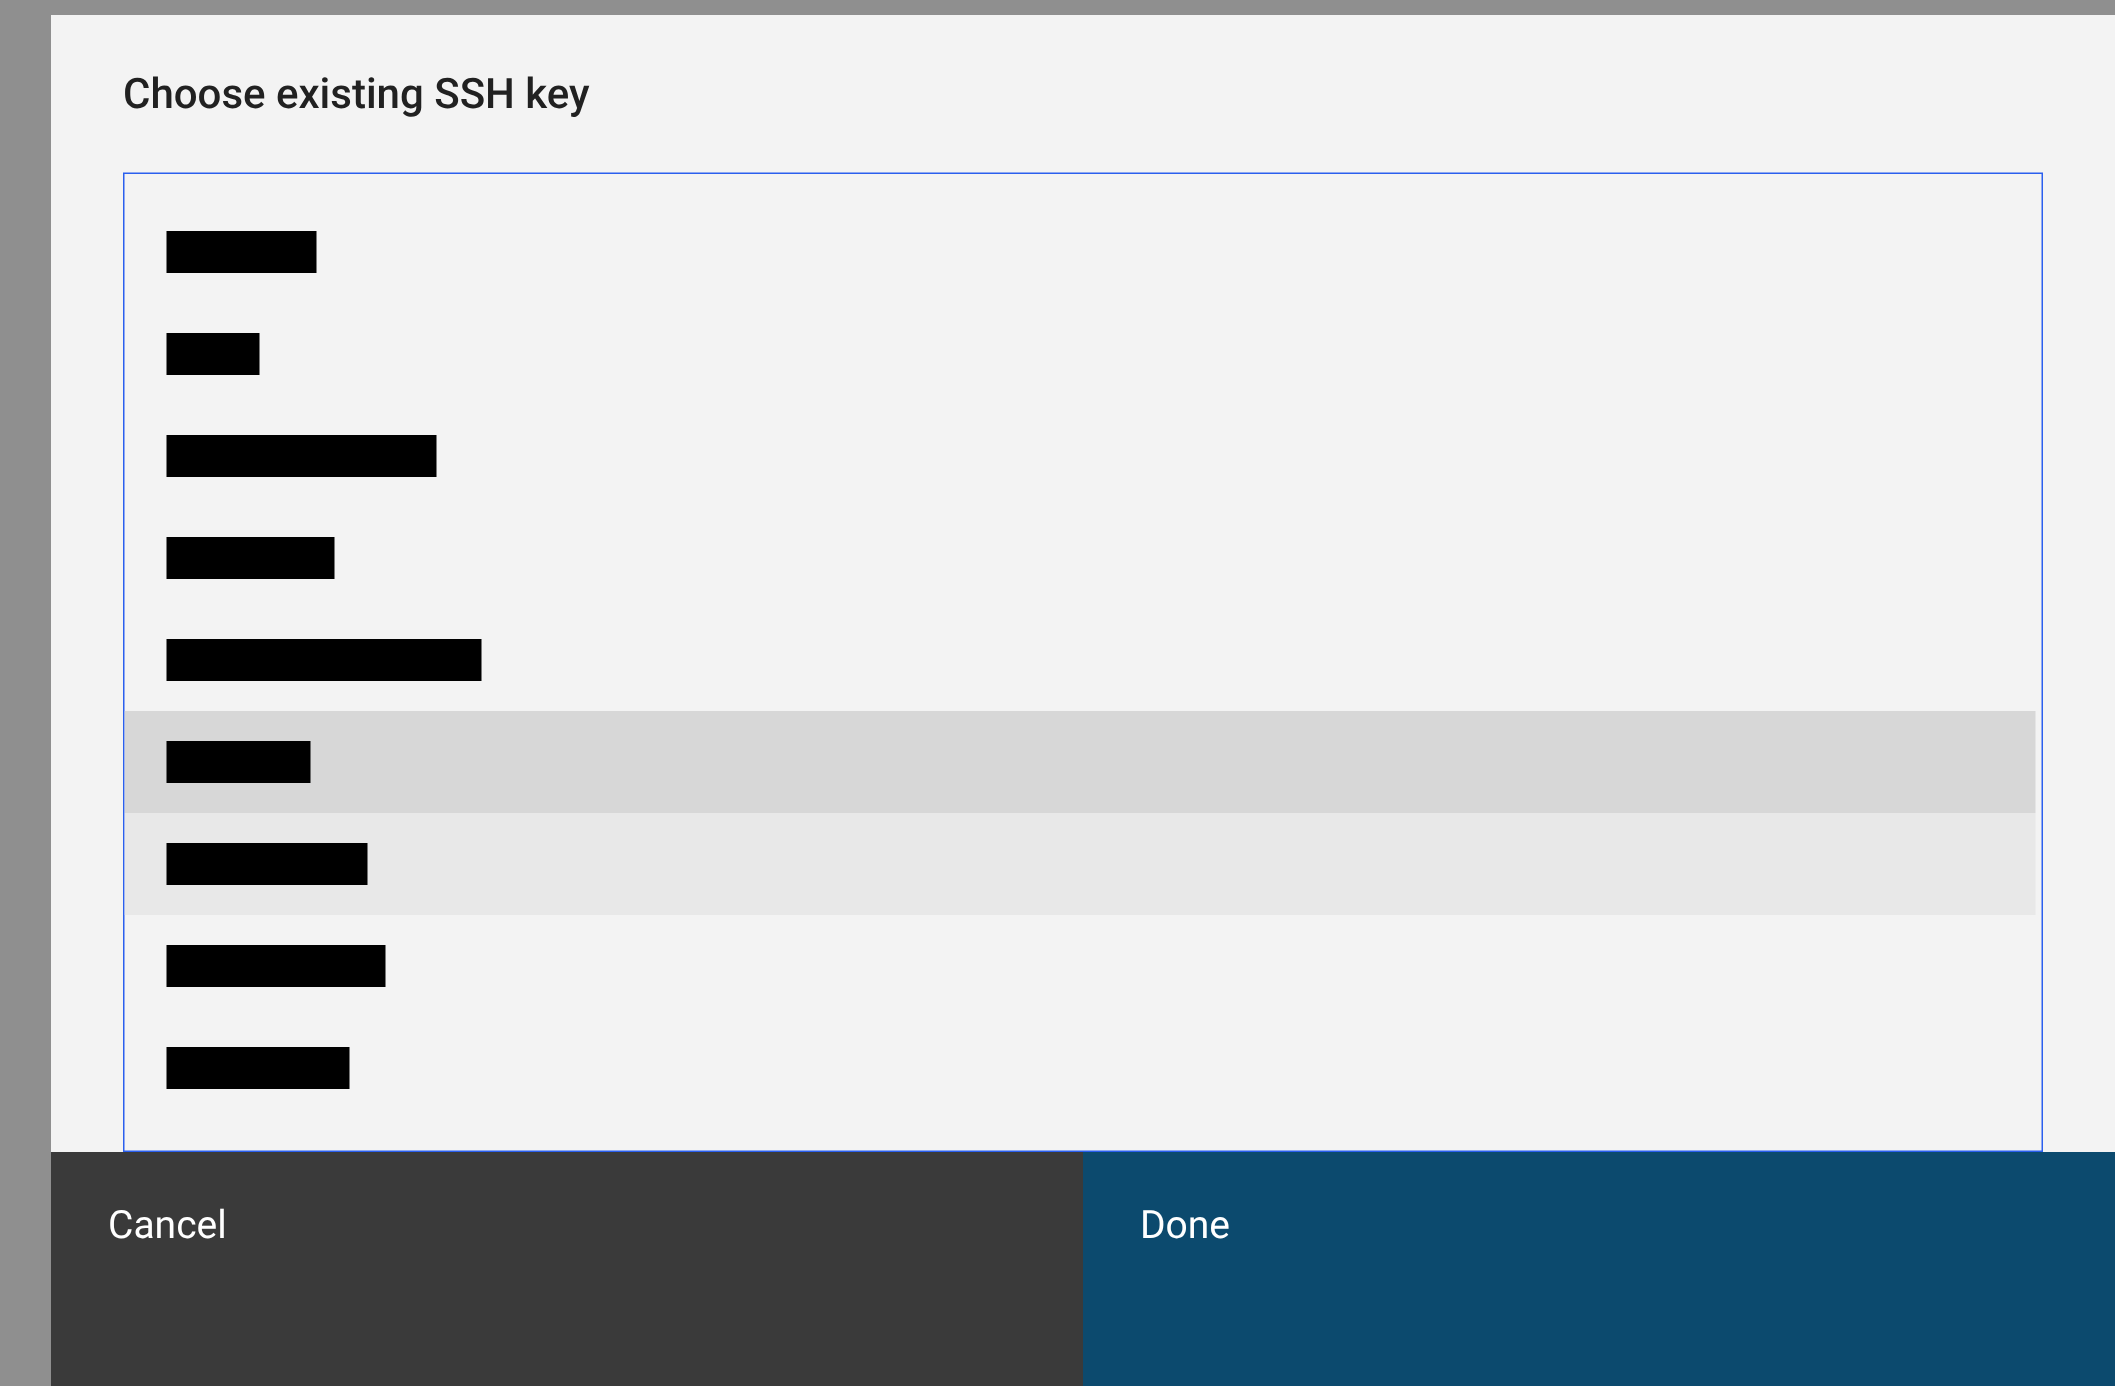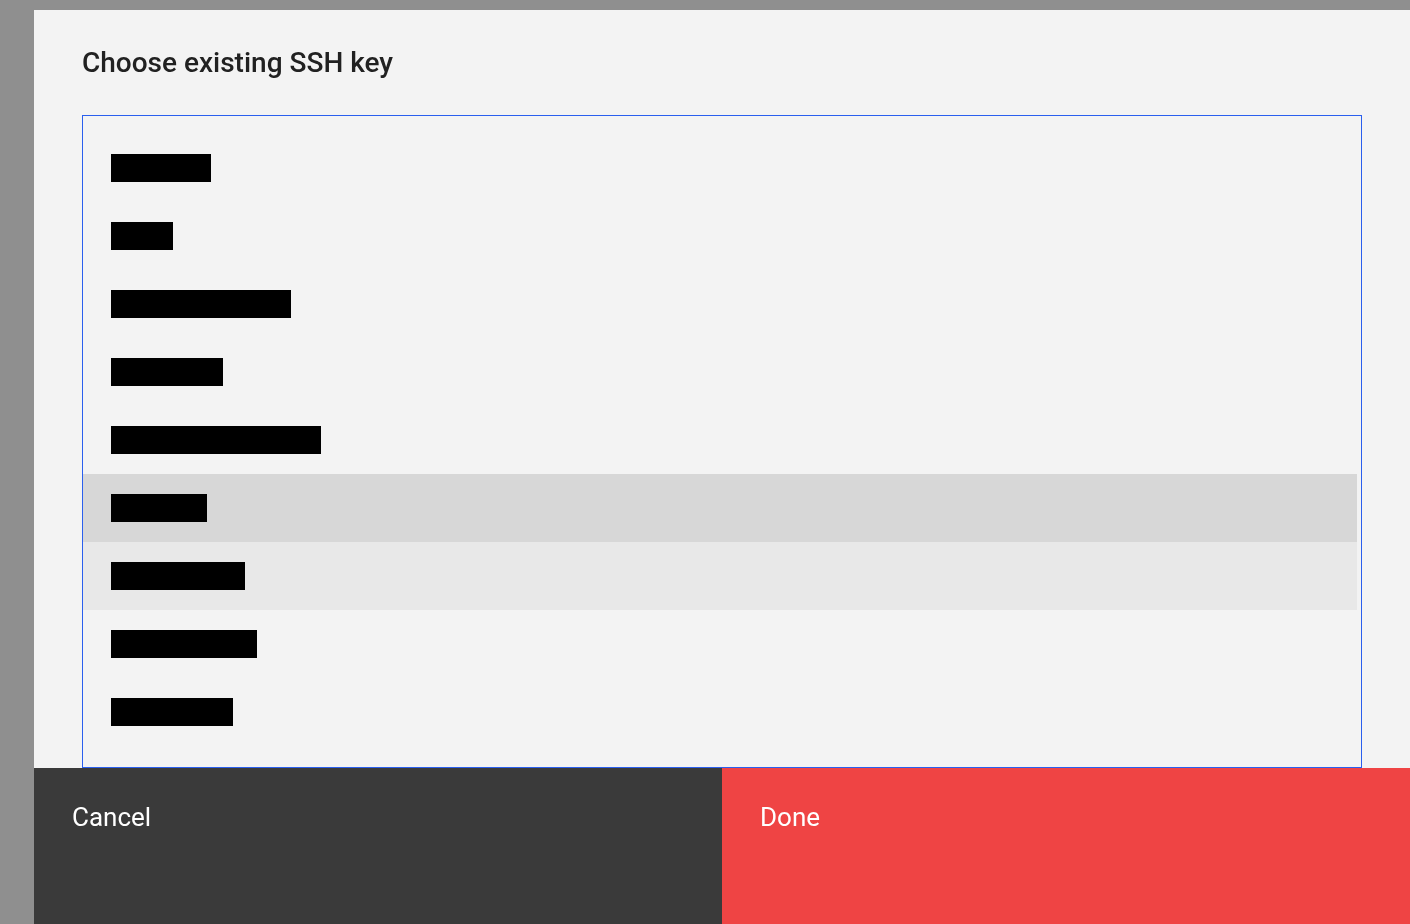--- a/index.html
+++ b/index.html
@@ -97,21 +97,21 @@
       color: #fff;
       border: none;
       cursor: pointer;
       font-family: inherit;
       text-align: left;
     }
     .btn-cancel {
       background: #3a3a3a;
     }
     .btn-done {
-      background: #ef4444;
+      background: #0c4a6e;
     }
   </style>
 </head>
 <body>
 
 <div class="dialog">
   <div class="dialog-content">
     <h1 class="dialog-title">Choose existing SSH key</h1>
     <div class="list-container">
       <div class="list-scroll" id="key-list">

